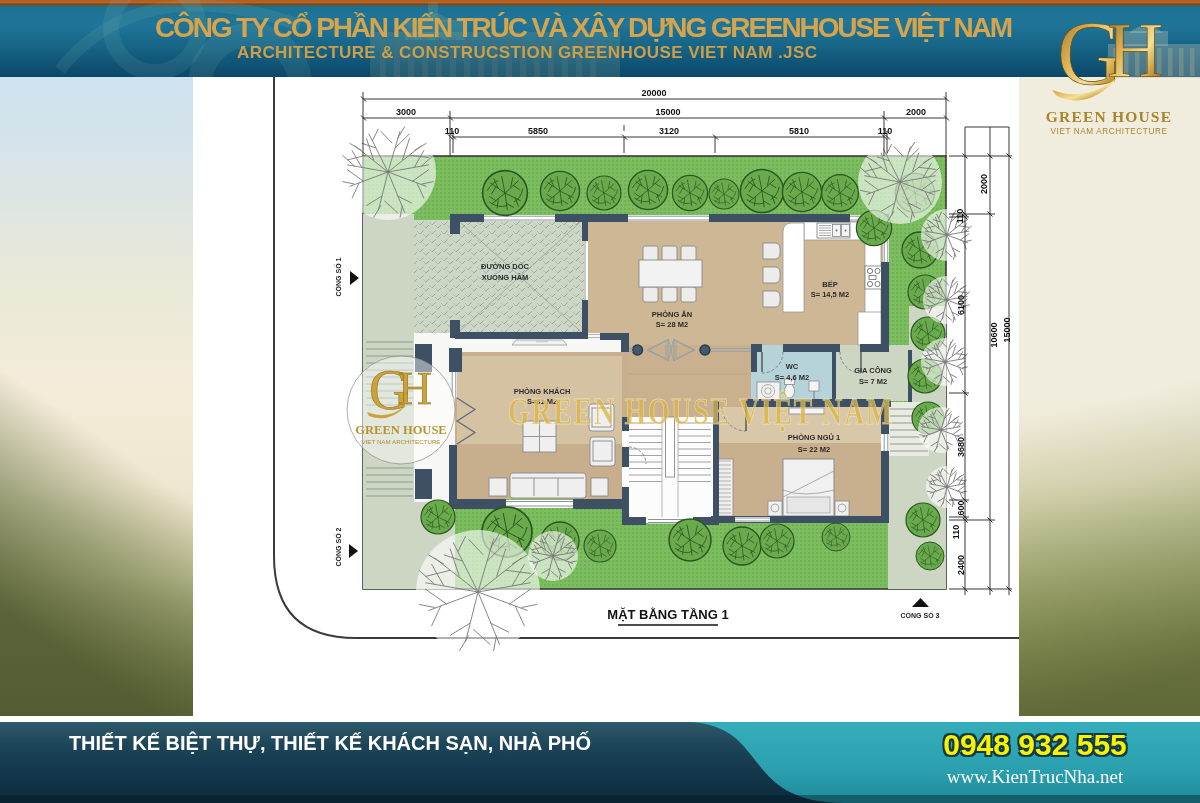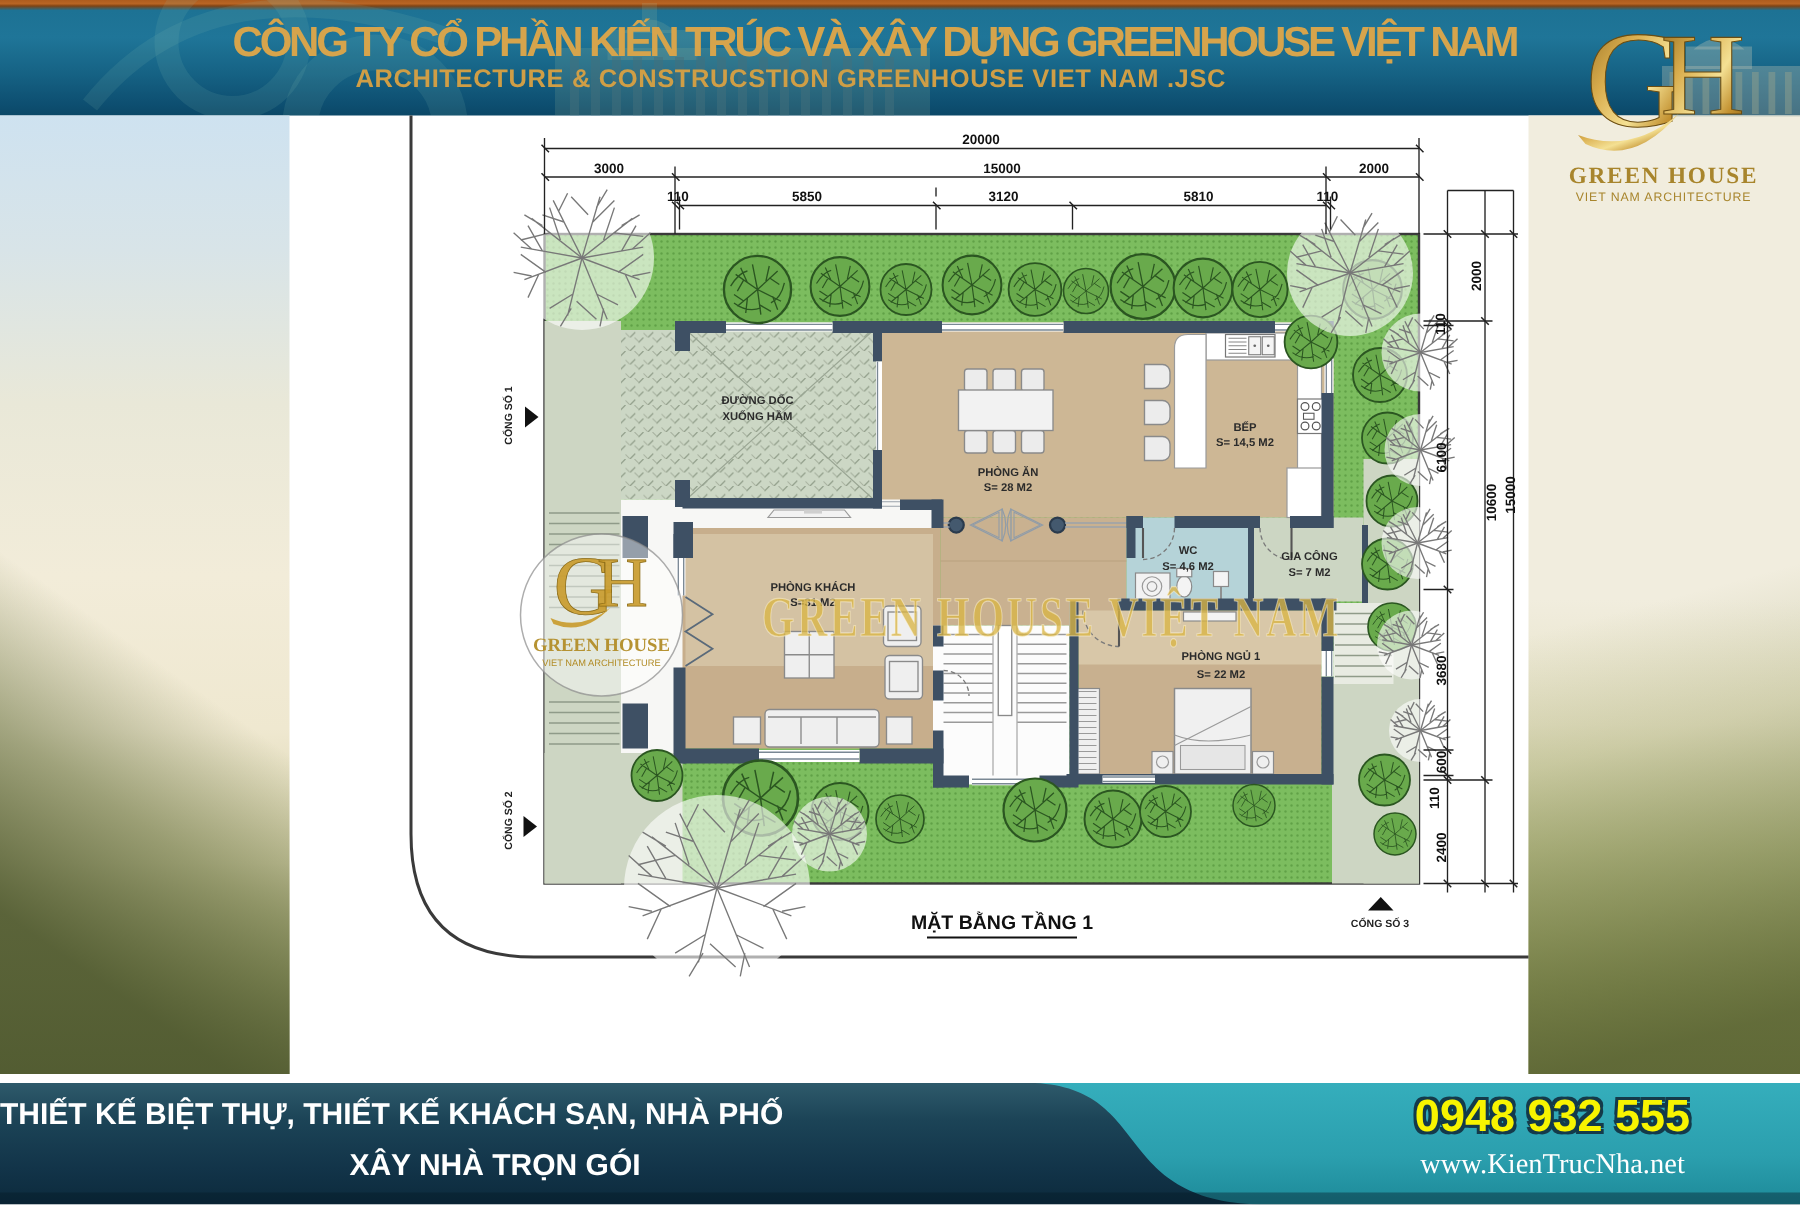--- a/index.html
+++ b/index.html
@@ -613,20 +613,19 @@
       <linearGradient id="teal" x1="0" y1="0" x2="0" y2="1">
         <stop offset="0" stop-color="#35aebc"></stop>
         <stop offset="0.6" stop-color="#2b9fae"></stop>
         <stop offset="1" stop-color="#1d8a99"></stop>
       </linearGradient>
     </defs>
     <path d="M690,0 C770,4 740,81 845,81 L1200,81 L1200,0 Z" fill="url(#teal)"></path>
     <rect x="0" y="73" width="1200" height="8" fill="rgba(4,24,38,0.4)"></rect>
   </svg>
 
-  <div style="position:absolute;left:0;top:10px;width:660px;color:#fff;font-size:20px;font-weight:bold;">THIẾT KẾ BIỆT THỰ, THIẾT KẾ KHÁCH SẠN, NHÀ PHỐ</div>
-
-  <div style="position:absolute;left:0;top:44px;width:660px;text-align:center;color:#fff;font-size:20px;font-weight:bold;">XÂY NHÀ TRỌN GÓI</div>
+  <div style="position:absolute;left:0;top:10px;width:660px;text-align:center;color:#fff;font-size:20px;font-weight:bold;">THIẾT KẾ BIỆT THỰ, THIẾT KẾ KHÁCH SẠN, NHÀ PHỐ</div>
+
 
   <div style="position:absolute;left:850px;top:6px;width:370px;text-align:center;color:#f8f400;font-size:30px;font-weight:bold;text-shadow:-2px -2px 0 #143a4a,2px -2px 0 #143a4a,-2px 2px 0 #143a4a,2px 2px 0 #143a4a;">0948 932 555</div>
 
   <div style="position:absolute;left:850px;top:44px;width:370px;text-align:center;color:#fff;font-size:19px;font-family:'Liberation Serif',serif;">www.KienTrucNha.net</div>
 </div>
 
 </body></html>

